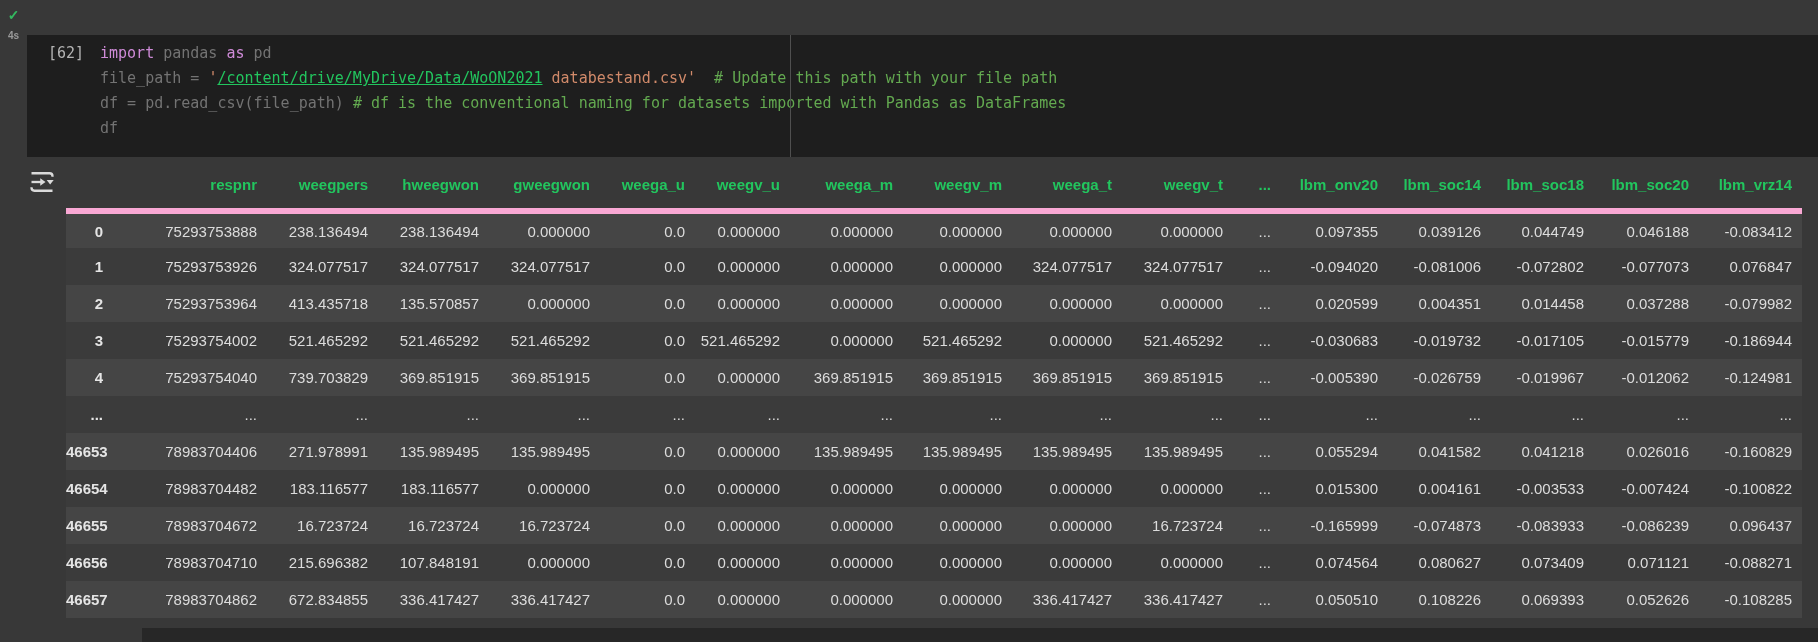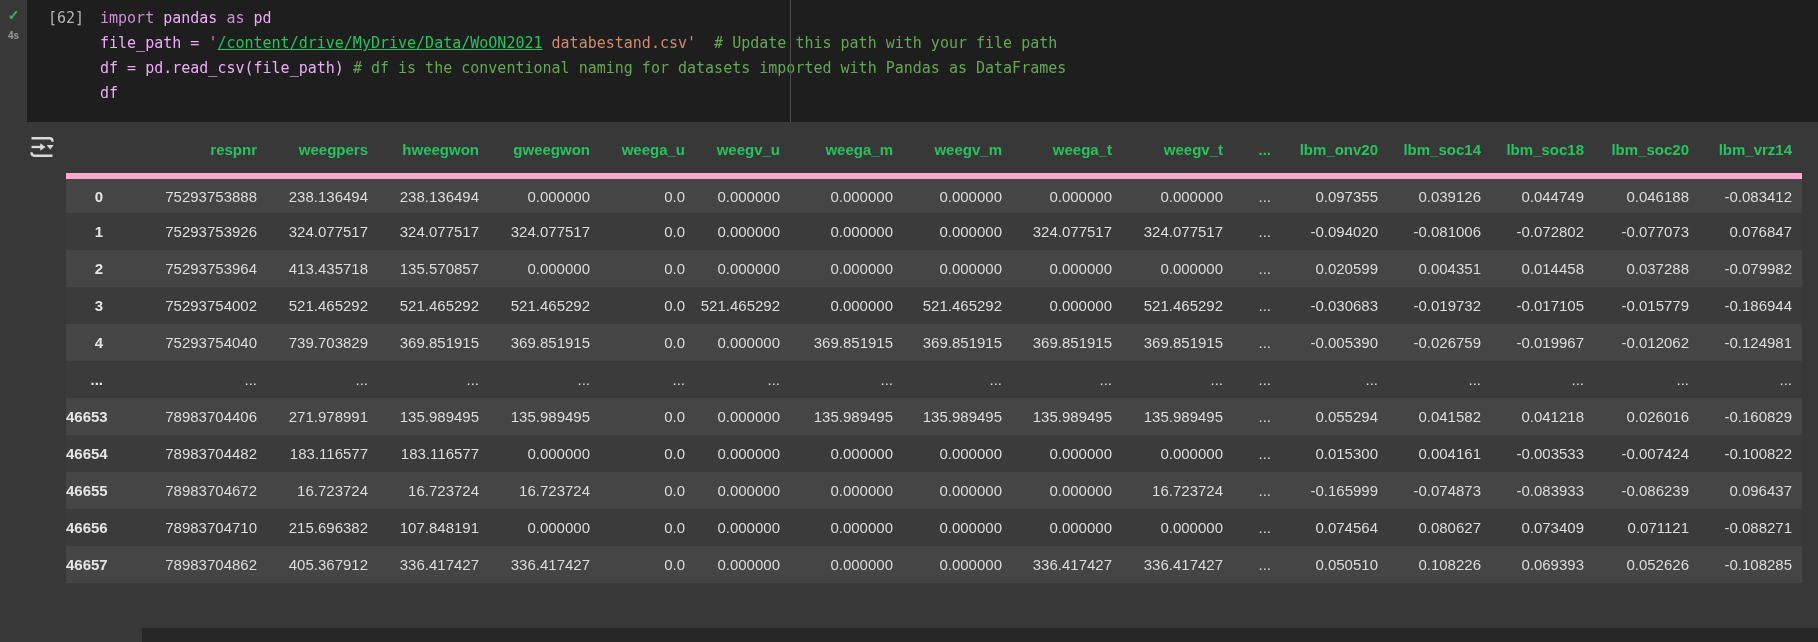--- a/index.html
+++ b/index.html
@@ -4,27 +4,27 @@
 <style>
   * { margin:0; padding:0; box-sizing:border-box; }
   html,body { width:1818px; height:642px; overflow:hidden; background:#383838;
               font-family:"Liberation Sans", sans-serif; }
 
   
   .cell-row { position:relative; display:flex; width:100%; }
   .cell-gutter { width:27px; padding-top:8px; display:flex; flex-direction:column; align-items:center; }
   .check { color:#34b85f; font-size:14px; line-height:14px; font-weight:bold; }
   .runtime { color:#9a9a9a; font-size:10px; font-weight:bold; margin-top:8px; }
-  .code-cell { position:relative; flex:1; background:#1e1e1e; min-height:122px; padding:6px 0 8px 0; }
+  .code-cell { position:relative; flex:1; background:#1e1e1e; min-height:122px; padding:6px 0 8px 0;margin-top:35px; }
   .ruler { position:absolute; left:763px; top:0; bottom:0; width:1px; background:#4f4f4f; }
   .code-flex { display:flex; font-family:"DejaVu Sans Mono","Liberation Mono",monospace; font-size:15px; line-height:25px; }
   .exec-count { width:73px; padding-left:21px; color:#b4b4b4; white-space:pre; }
   .code-lines { white-space:pre; color:#e8e8e8; }
   .tok-kw  { color:#cf8bd8;text-align:center; }
-  .tok-pl  { color:#f0abfc; }
+  .tok-pl  { color:#737373; }
   .tok-str { color:#d18a6a; }
   .tok-strlink { color:#22c55e; text-decoration:underline; }
   .tok-cm  { color:#63a950;text-align:right; }
 
   
   .output-row { display:flex; }
   .out-gutter { width:66px; }
   .df-btn { margin:11px 0 0 28px; width:28px; height:28px; background:none; border:none; cursor:pointer; padding:0; }
   .df-btn svg { display:block; }
 
@@ -302,21 +302,21 @@
               <td>...</td>
               <td>0.074564</td>
               <td>0.080627</td>
               <td>0.073409</td>
               <td>0.071121</td>
               <td>-0.088271</td>
             </tr>
             <tr class="light">
               <td class="idx">46657</td>
               <td>78983704862</td>
-              <td>405.367912</td>
+              <td>672.834855</td>
               <td>336.417427</td>
               <td>336.417427</td>
               <td>0.0</td>
               <td>0.000000</td>
               <td>0.000000</td>
               <td>0.000000</td>
               <td>336.417427</td>
               <td>336.417427</td>
               <td>...</td>
               <td>0.050510</td>

